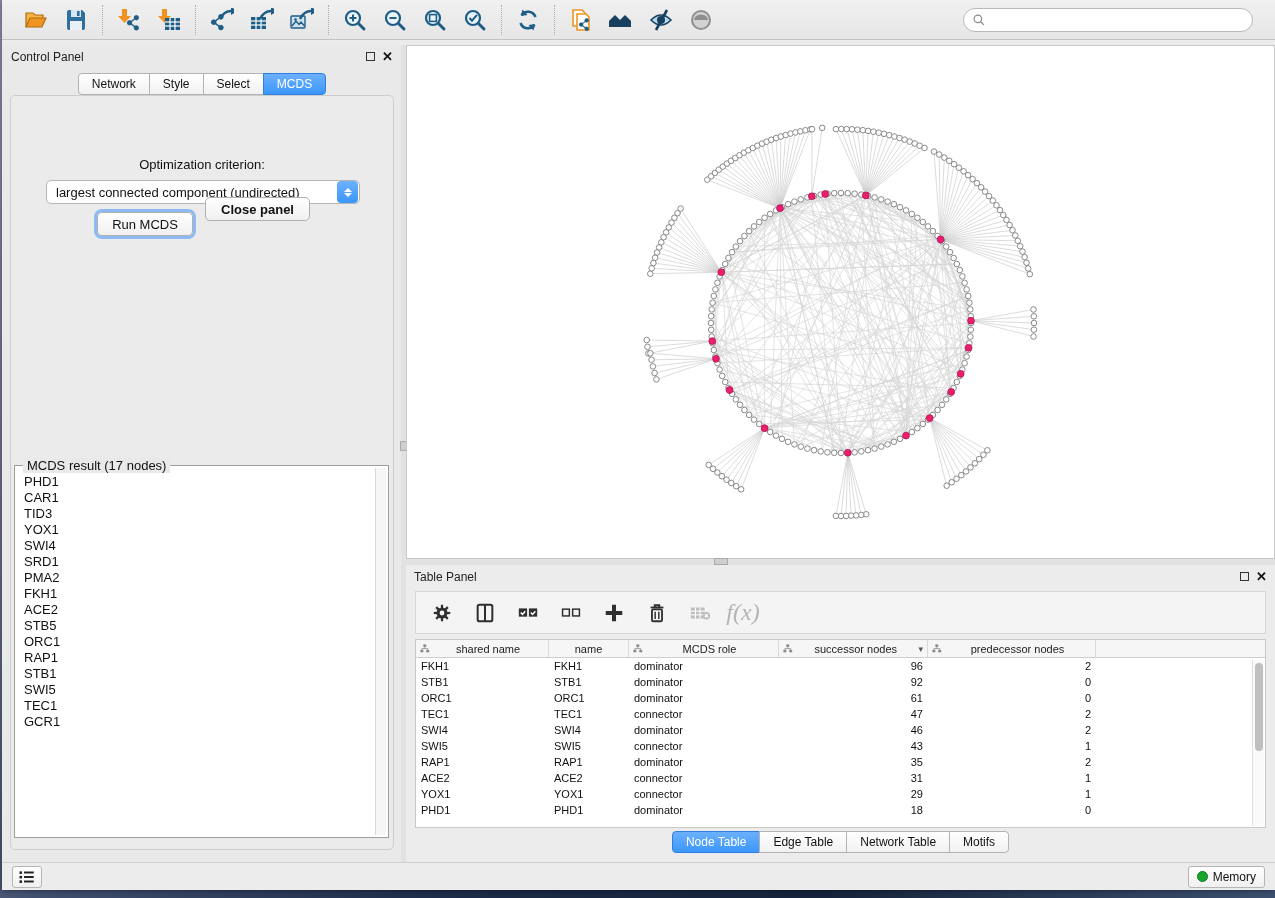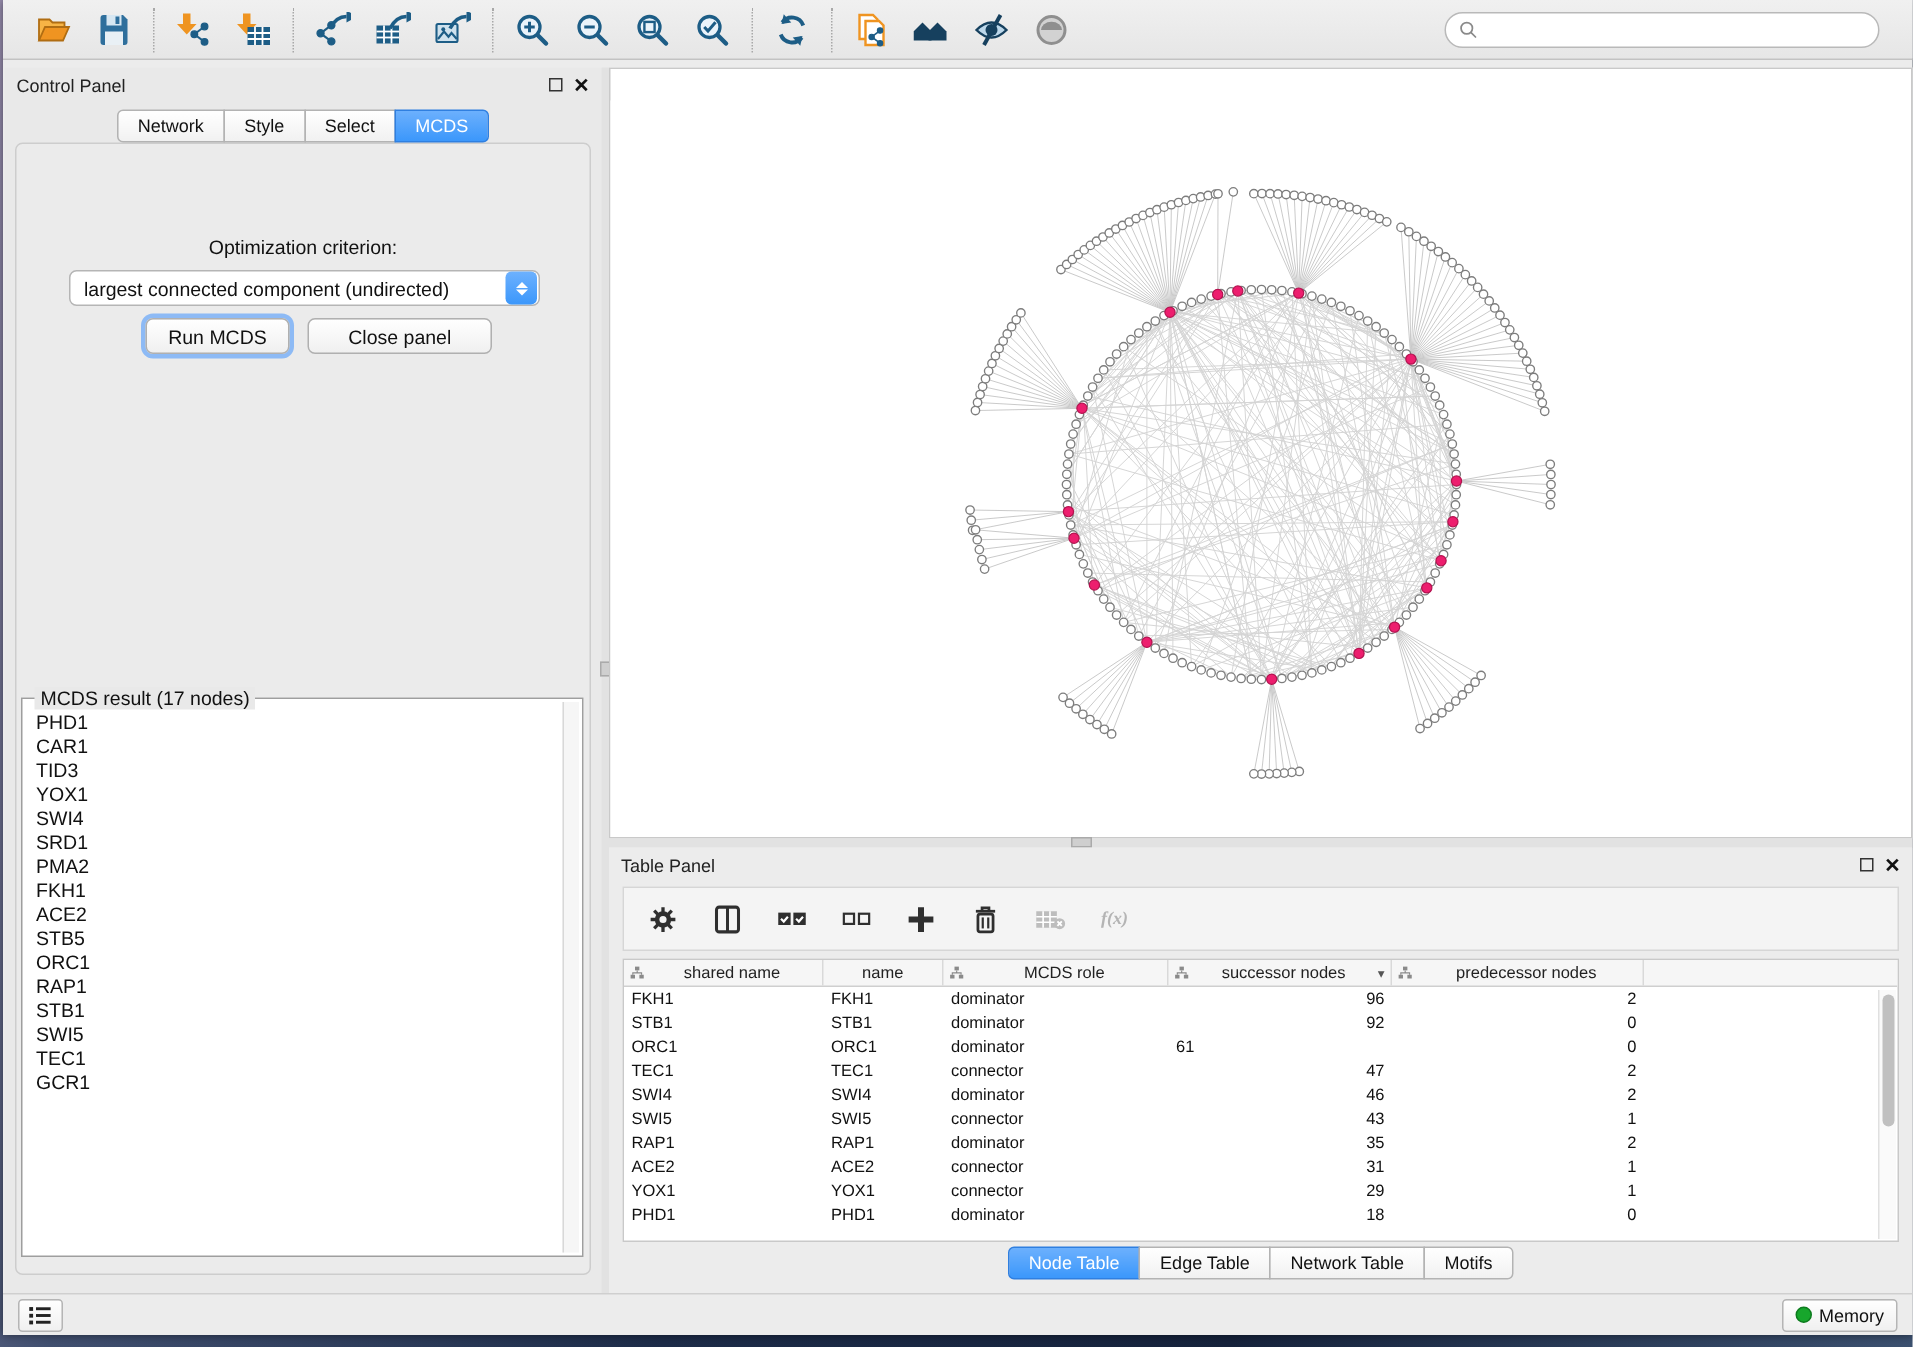--- a/index.html
+++ b/index.html
@@ -80,21 +80,21 @@
   .light { width:12px; height:12px; border-radius:50%; cursor:pointer; }
   .net-title .cap { position:absolute; left:0; right:0; text-align:center; font-size:12px; color:#333; }
   .net-canvas { position:absolute; left:0; top:21px; right:0; bottom:0; background:#fff; overflow:hidden; }
 
   
   .tablepanel { position:absolute; left:404px; top:565px; right:0; height:297px; background:#ececec; }
   .tp-toolbar { position:absolute; left:9px; top:26px; right:9px; height:43px;
     background:#f4f4f4; border:1px solid #d6d6d6; display:flex; align-items:center; gap:19px; padding:0 14px; }
   .tp-btn { width:24px; height:24px; display:flex; align-items:center; justify-content:center; cursor:pointer; }
   .tp-btn.disabled { cursor:default; }
-  .fx { font-family:"Liberation Serif", serif; font-style:italic; font-size:12px; color:#b4b4b4;font-weight:bold; }
+  .fx { font-family:"Liberation Serif", serif; font-style:italic; font-size:24px; color:#b4b4b4; }
   .tbl { position:absolute; left:9px; top:74px; right:9px; height:189px; background:#fff;
     border:1px solid #c9c9c9; overflow:hidden; }
   .tbl-head { display:flex; height:18px; background:#f6f6f6; border-bottom:1px solid #cfcfcf;
     font-size:11px; color:#222; }
   .th { display:flex; align-items:center; border-right:1px solid #d9d9d9; padding:0 4px; cursor:pointer;justify-content:center; }
   .th .lbl { flex:1; text-align:center; }
   .th svg { width:10px; height:10px; margin-right:2px; flex:none; }
   .sort { font-size:9px; color:#555; margin-left:2px; }
   .tr { display:flex; height:16px; font-size:11px; color:#111; align-items:center; cursor:default; }
   .td { padding:0 5px; overflow:hidden; white-space:nowrap; }
@@ -318,21 +318,21 @@
     <div class="cp-box"></div>
     <div class="opt-label" style="top: 112px;">Optimization criterion:</div>
     <div class="dropdown" style="top: 135px;">
       <span class="val">largest connected component (undirected)</span>
       <span class="dd-step">
           <i class="up"></i>
           <i class="dn"></i>
         </span>
     </div>
     <button class="cp-btn focusring" style="left: 94px; top: 167px; width: 96px; position: absolute;">Run MCDS</button>
-    <button class="cp-btn" style="left: 202px; top: 167px; width: 123px; position: absolute;">Close panel</button>
+    <button class="cp-btn" style="left: 202px; top: 152px; width: 105px; position: absolute; font-weight: bold;">Close panel</button>
     <div class="fieldset">
       <span class="legend">MCDS result (17 nodes)</span>
       <div class="mcds-list" id="mcds-list">
           <div>PHD1</div>
           <div>CAR1</div>
           <div>TID3</div>
           <div>YOX1</div>
           <div>SWI4</div>
           <div>SRD1</div>
           <div>PMA2</div>
@@ -1169,21 +1169,21 @@
             <div class="td" style="width:133px;text-align:left">STB1</div>
             <div class="td" style="width:80px;text-align:left">STB1</div>
             <div class="td" style="width:150px;text-align:left">dominator</div>
             <div class="td" style="width:149px;text-align:right">92</div>
             <div class="td" style="width:168px;text-align:right">0</div>
           </div>
           <div class="tr">
             <div class="td" style="width:133px;text-align:left">ORC1</div>
             <div class="td" style="width:80px;text-align:left">ORC1</div>
             <div class="td" style="width:150px;text-align:left">dominator</div>
-            <div class="td" style="width:149px;">61</div>
+            <div class="td" style="width:149px;text-align:right">61</div>
             <div class="td" style="width:168px;text-align:right">0</div>
           </div>
           <div class="tr">
             <div class="td" style="width:133px;text-align:left">TEC1</div>
             <div class="td" style="width:80px;text-align:left">TEC1</div>
             <div class="td" style="width:150px;text-align:left">connector</div>
             <div class="td" style="width:149px;text-align:right">47</div>
             <div class="td" style="width:168px;text-align:right">2</div>
           </div>
           <div class="tr">

